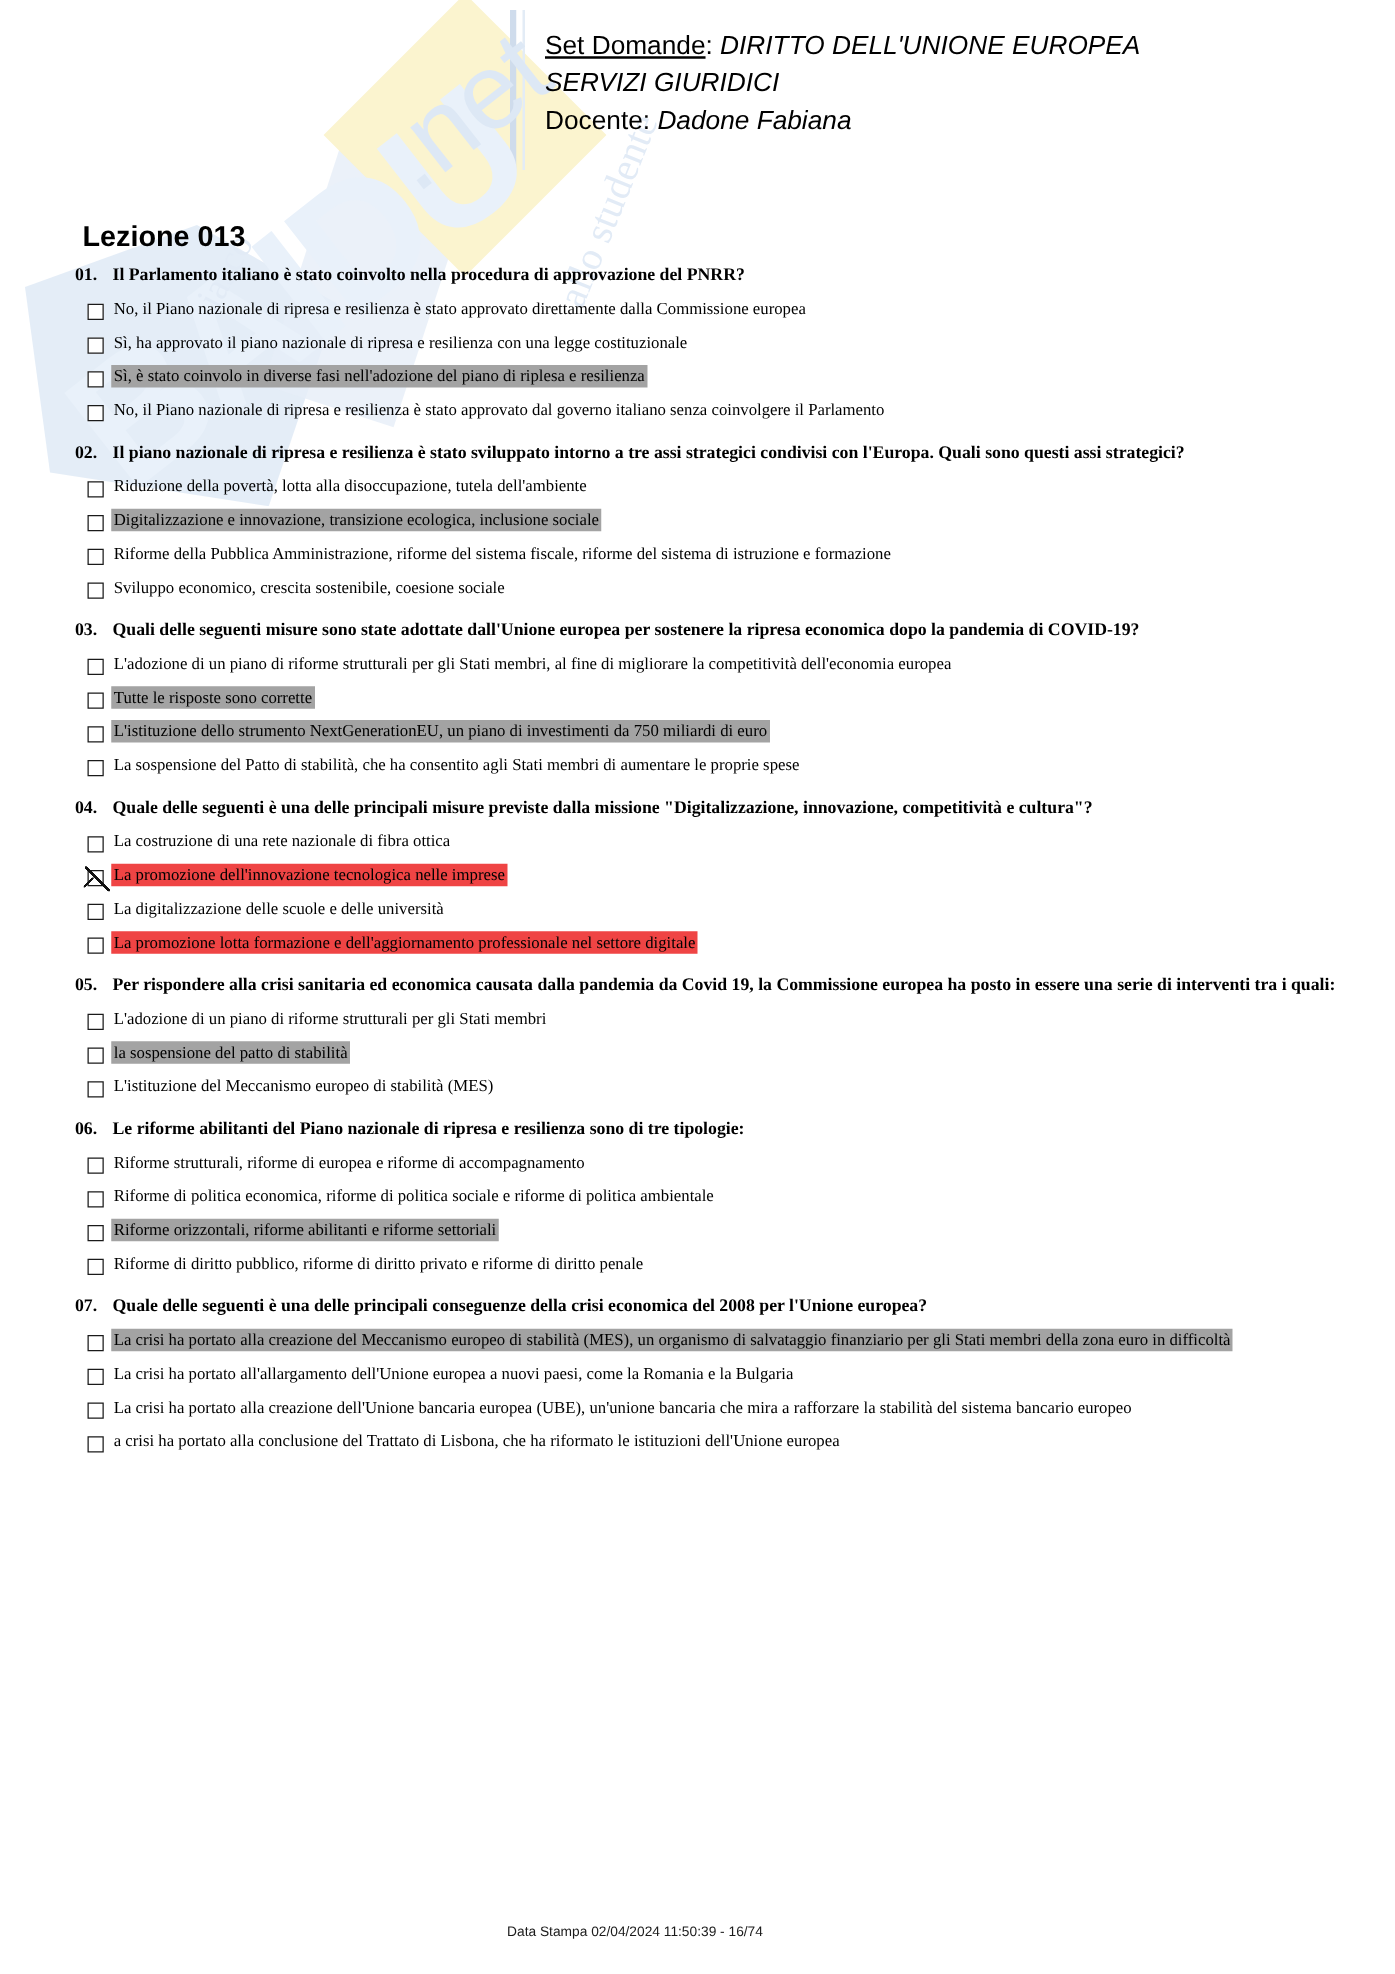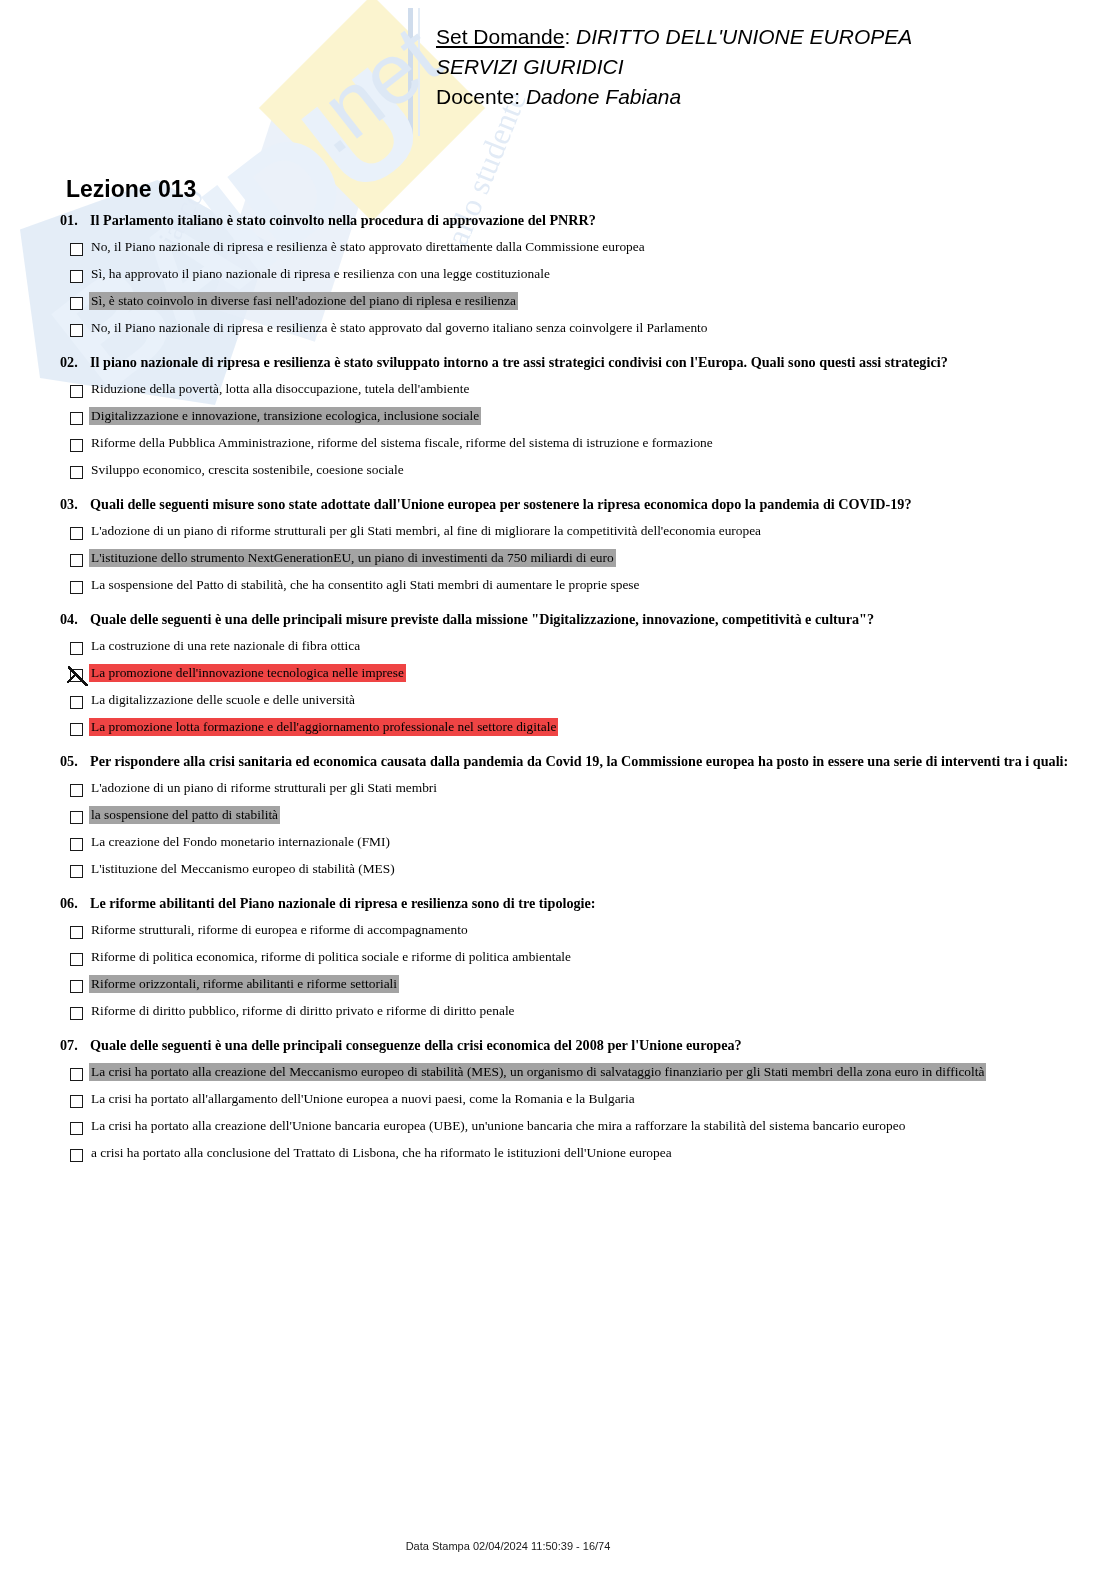--- a/index.html
+++ b/index.html
@@ -303,20 +303,24 @@
           <div class="q-title">
             <span class="q-num">03.</span>
             <span class="q-text">Quali delle seguenti misure sono state adottate dall'Unione europea per sostenere la ripresa economica dopo la pandemia di COVID-19?</span>
           </div>
           <div class="option-row">
             <span class="checkbox"></span>
             <span class="opt-text">L'adozione di un piano di riforme strutturali per gli Stati membri, al fine di migliorare la competitività dell'economia europea</span>
           </div>
           <div class="option-row">
             <span class="checkbox"></span>
+            <span class="opt-text hl-green">Tutte le risposte sono corrette</span>
+          </div>
+          <div class="option-row">
+            <span class="checkbox"></span>
             <span class="opt-text hl-green">L'istituzione dello strumento NextGenerationEU, un piano di investimenti da 750 miliardi di euro</span>
           </div>
           <div class="option-row">
             <span class="checkbox"></span>
             <span class="opt-text">La sospensione del Patto di stabilità, che ha consentito agli Stati membri di aumentare le proprie spese</span>
           </div>
         </div>
         <div class="question-block">
           <div class="q-title">
             <span class="q-num">04.</span>
@@ -347,24 +351,20 @@
           <div class="option-row">
             <span class="checkbox"></span>
             <span class="opt-text">L'adozione di un piano di riforme strutturali per gli Stati membri</span>
           </div>
           <div class="option-row">
             <span class="checkbox"></span>
             <span class="opt-text hl-green">la sospensione del patto di stabilità</span>
           </div>
           <div class="option-row">
             <span class="checkbox"></span>
-            <span class="opt-text">La creazione del Fondo monetario internazionale (FMI)</span>
-          </div>
-          <div class="option-row">
-            <span class="checkbox"></span>
             <span class="opt-text">L'istituzione del Meccanismo europeo di stabilità (MES)</span>
           </div>
         </div>
         <div class="question-block">
           <div class="q-title">
             <span class="q-num">06.</span>
             <span class="q-text">Le riforme abilitanti del Piano nazionale di ripresa e resilienza sono di tre tipologie:</span>
           </div>
           <div class="option-row">
             <span class="checkbox"></span>

